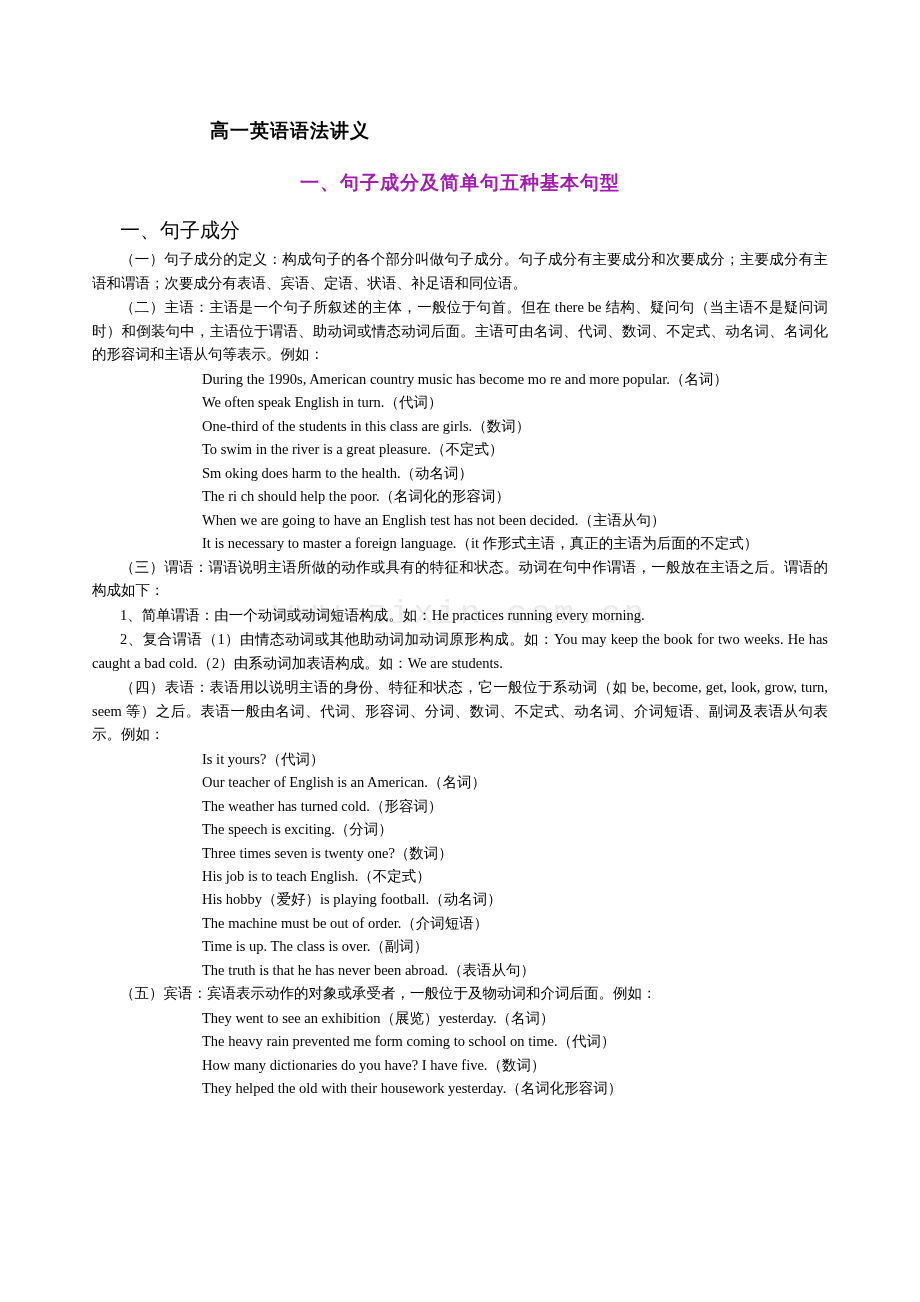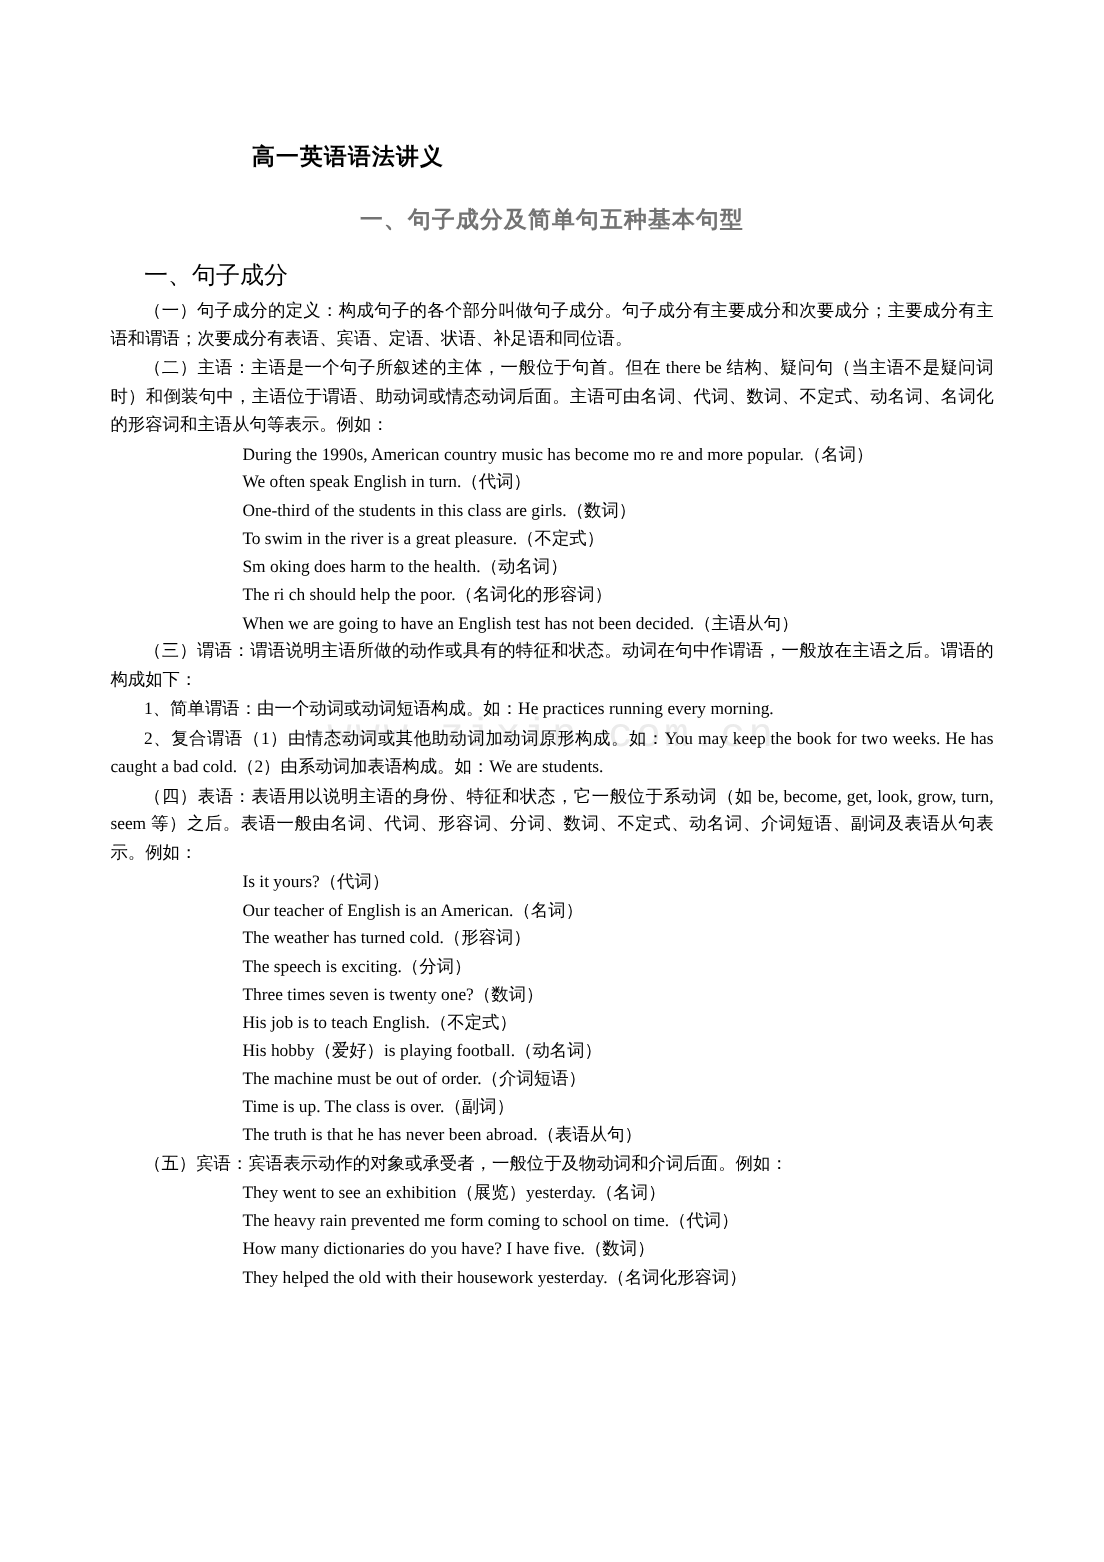--- a/index.html
+++ b/index.html
@@ -44,21 +44,21 @@
   h1.doc-title {
     font-size: 19px;
     font-weight: bold;
     margin: 0 0 26px 0;
     padding-left: 118px;
     letter-spacing: 1px;
   }
   h2.section-title {
     font-size: 19px;
     font-weight: bold;
-    color: #737373;
+    color: #a21caf;
     margin: 0 0 18px 0;
     text-align: center;
     letter-spacing: 1px;
   }
   .lead {
     font-size: 20px;
     margin: 0 0 2px 0;
     text-indent: 28px;
     line-height: 1.62;
   }
@@ -92,20 +92,21 @@
         <p class="lead">一、句子成分</p>
         <p class="para">（一）句子成分的定义：构成句子的各个部分叫做句子成分。句子成分有主要成分和次要成分；主要成分有主语和谓语；次要成分有表语、宾语、定语、状语、补足语和同位语。</p>
         <p class="para">（二）主语：主语是一个句子所叙述的主体，一般位于句首。但在 there be 结构、疑问句（当主语不是疑问词时）和倒装句中，主语位于谓语、助动词或情态动词后面。主语可由名词、代词、数词、不定式、动名词、名词化的形容词和主语从句等表示。例如：</p>
         <p class="example">During the 1990s, American country music has become mo re and more popular.（名词）</p>
         <p class="example">We often speak English in turn.（代词）</p>
         <p class="example">One-third of the students in this class are girls.（数词）</p>
         <p class="example">To swim in the river is a great pleasure.（不定式）</p>
         <p class="example">Sm oking does harm to the health.（动名词）</p>
         <p class="example">The ri ch should help the poor.（名词化的形容词）</p>
         <p class="example">When we are going to have an English test has not been decided.（主语从句）</p>
+        <p class="example">It is necessary to master a foreign language.（it 作形式主语，真正的主语为后面的不定式）</p>
         <p class="para">（三）谓语：谓语说明主语所做的动作或具有的特征和状态。动词在句中作谓语，一般放在主语之后。谓语的构成如下：</p>
         <p class="para justify-spread">1、简单谓语：由一个动词或动词短语构成。如：He practices running every morning.</p>
         <p class="para justify-spread">2、复合谓语（1）由情态动词或其他助动词加动词原形构成。如：You may keep the book for two weeks. He has caught a bad cold.（2）由系动词加表语构成。如：We are students.</p>
         <p class="para">（四）表语：表语用以说明主语的身份、特征和状态，它一般位于系动词（如 be, become, get, look, grow, turn, seem 等）之后。表语一般由名词、代词、形容词、分词、数词、不定式、动名词、介词短语、副词及表语从句表示。例如：</p>
         <p class="example">Is it yours?（代词）</p>
         <p class="example">Our teacher of English is an American.（名词）</p>
         <p class="example">The weather has turned cold.（形容词）</p>
         <p class="example">The speech is exciting.（分词）</p>
         <p class="example">Three times seven is twenty one?（数词）</p>
         <p class="example">His job is to teach English.（不定式）</p>

